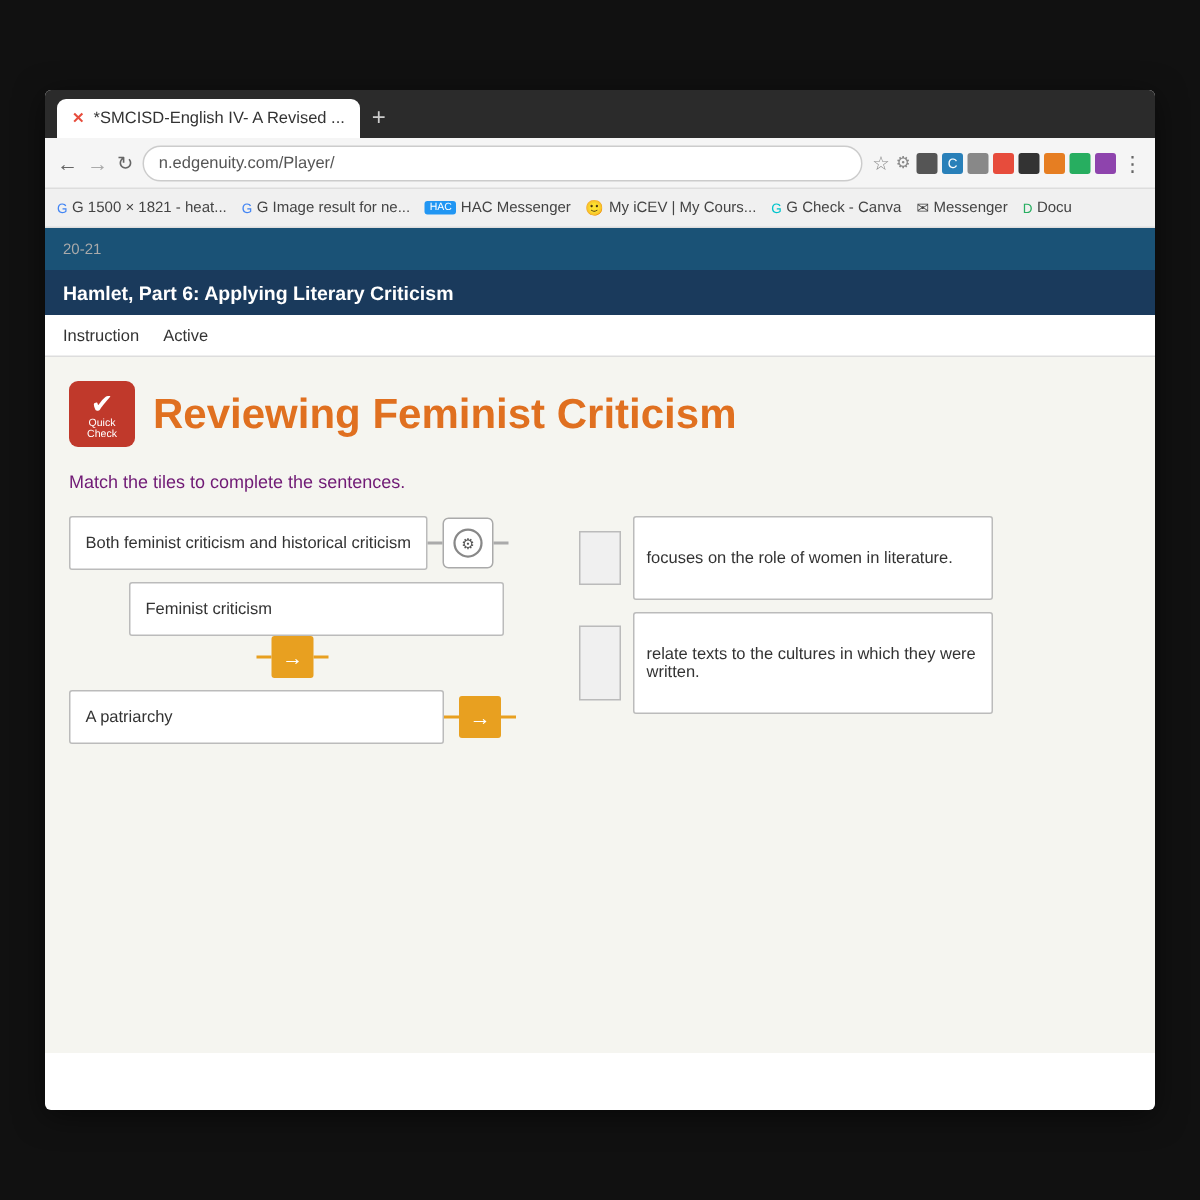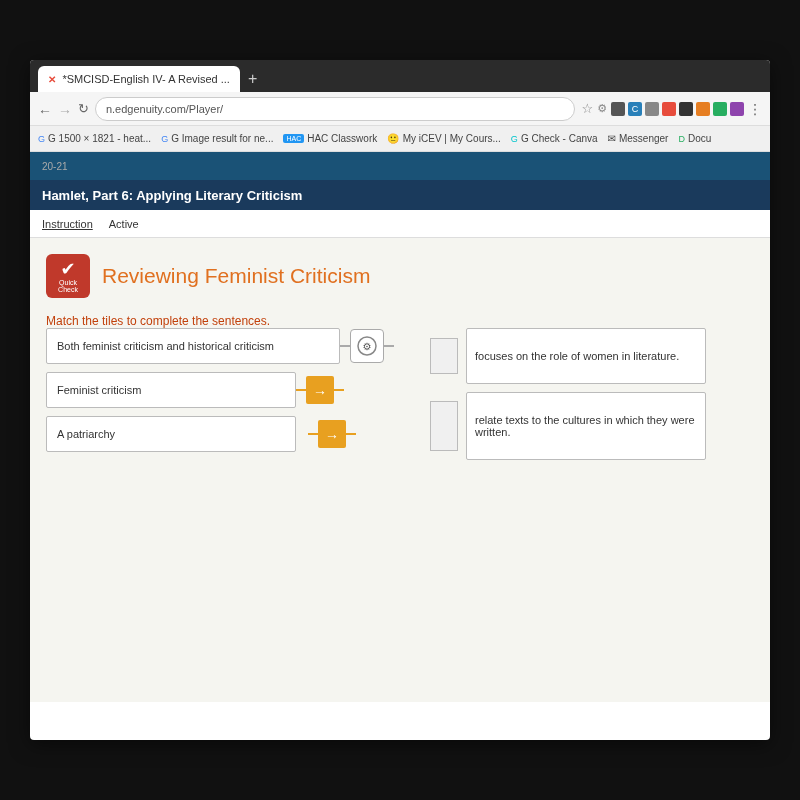--- a/index.html
+++ b/index.html
@@ -161,21 +161,20 @@
 
     .nav-item {
       font-size: 11px;
       color: #333;
       cursor: pointer;
       font-weight: 500;
     }
 
     .nav-item.active {
       color: #333;
-      text-decoration: underline;
     }
 
     
     .main-content {
       background: #f5f5f0;
       padding: 16px;
       height: calc(100% - 86px);
     }
 
     
@@ -205,28 +204,29 @@
     }
 
     .quick-check-icon .label {
       color: #fff;
       font-size: 7px;
       text-align: center;
       line-height: 1;
     }
 
     .title-text {
-      font-size: 21px;
-      font-weight: normal;
+      font-size: 28px;
+      font-weight: bold;
       color: #e07020;
     }
 
     .instruction-text {
       font-size: 12px;
-      color: #c2410c;
+      color: #701a75;
+      margin-bottom: 16px;
     }
 
     
     .match-container {
       display: flex;
       gap: 0;
       align-items: flex-start;
     }
 
     .left-tile {
@@ -337,21 +337,21 @@
       <div class="bookmark-item">
         <span style="color:#4285f4;font-size:9px;">G</span>
         <span>G 1500 × 1821 - heat...</span>
       </div>
       <div class="bookmark-item">
         <span style="color:#4285f4;font-size:9px;">G</span>
         <span>G Image result for ne...</span>
       </div>
       <div class="bookmark-item">
         <span style="background:#2196F3;color:#fff;font-size:7px;padding:1px 3px;border-radius:2px;">HAC</span>
-        <span>HAC Classwork</span>
+        <span>HAC Messenger</span>
       </div>
       <div class="bookmark-item">
         <span>🙂</span>
         <span>My iCEV | My Cours...</span>
       </div>
       <div class="bookmark-item">
         <span style="color:#00c4cc;font-size:9px;">G</span>
         <span>G Check - Canva</span>
       </div>
       <div class="bookmark-item">
@@ -389,47 +389,47 @@
           <span class="title-text">Reviewing Feminist Criticism</span>
         </div>
 
         <p class="instruction-text">Match the tiles to complete the sentences.</p>
 
         <div class="match-container">
 
           <div style="display:flex;flex-direction:column;gap:8px;">
 
             <div style="display:flex;align-items:center;">
-              <div class="left-tile" style="width:294px;">
+              <div class="left-tile" style="width:239px;">
                 <span>Both feminist criticism and historical criticism</span>
               </div>
               <div style="display:flex;align-items:center;width:80px;">
                 <div style="width:10px;height:2px;background:#aaa;"></div>
                 <div class="link-icon-btn">
                   <svg width="20" height="20" viewBox="0 0 20 20">
                     <circle cx="10" cy="10" r="9" fill="none" stroke="#888" stroke-width="1.5"></circle>
                     <text x="10" y="14" text-anchor="middle" font-size="10" fill="#555">⚙</text>
                   </svg>
                 </div>
                 <div style="width:10px;height:2px;background:#aaa;"></div>
               </div>
             </div>
 
-            <div style="display:flex;align-items:center;">
+            <div style="display:flex;align-items:center;flex-direction:column;">
               <div class="left-tile" style="width:250px;">
                 <span>Feminist criticism</span>
               </div>
               <div style="display:flex;align-items:center;width:80px;">
                 <div style="width:10px;height:2px;background:#e8a020;"></div>
                 <button class="arrow-btn">→</button>
                 <div style="width:10px;height:2px;background:#e8a020;"></div>
               </div>
             </div>
 
-            <div style="display:flex;align-items:center;gap:12px;">
+            <div style="display:flex;align-items:center;">
               <div class="left-tile" style="width:250px;">
                 <span>A patriarchy</span>
               </div>
               <div style="display:flex;align-items:center;width:80px;">
                 <div style="width:10px;height:2px;background:#e8a020;"></div>
                 <button class="arrow-btn">→</button>
                 <div style="width:10px;height:2px;background:#e8a020;"></div>
               </div>
             </div>
 

